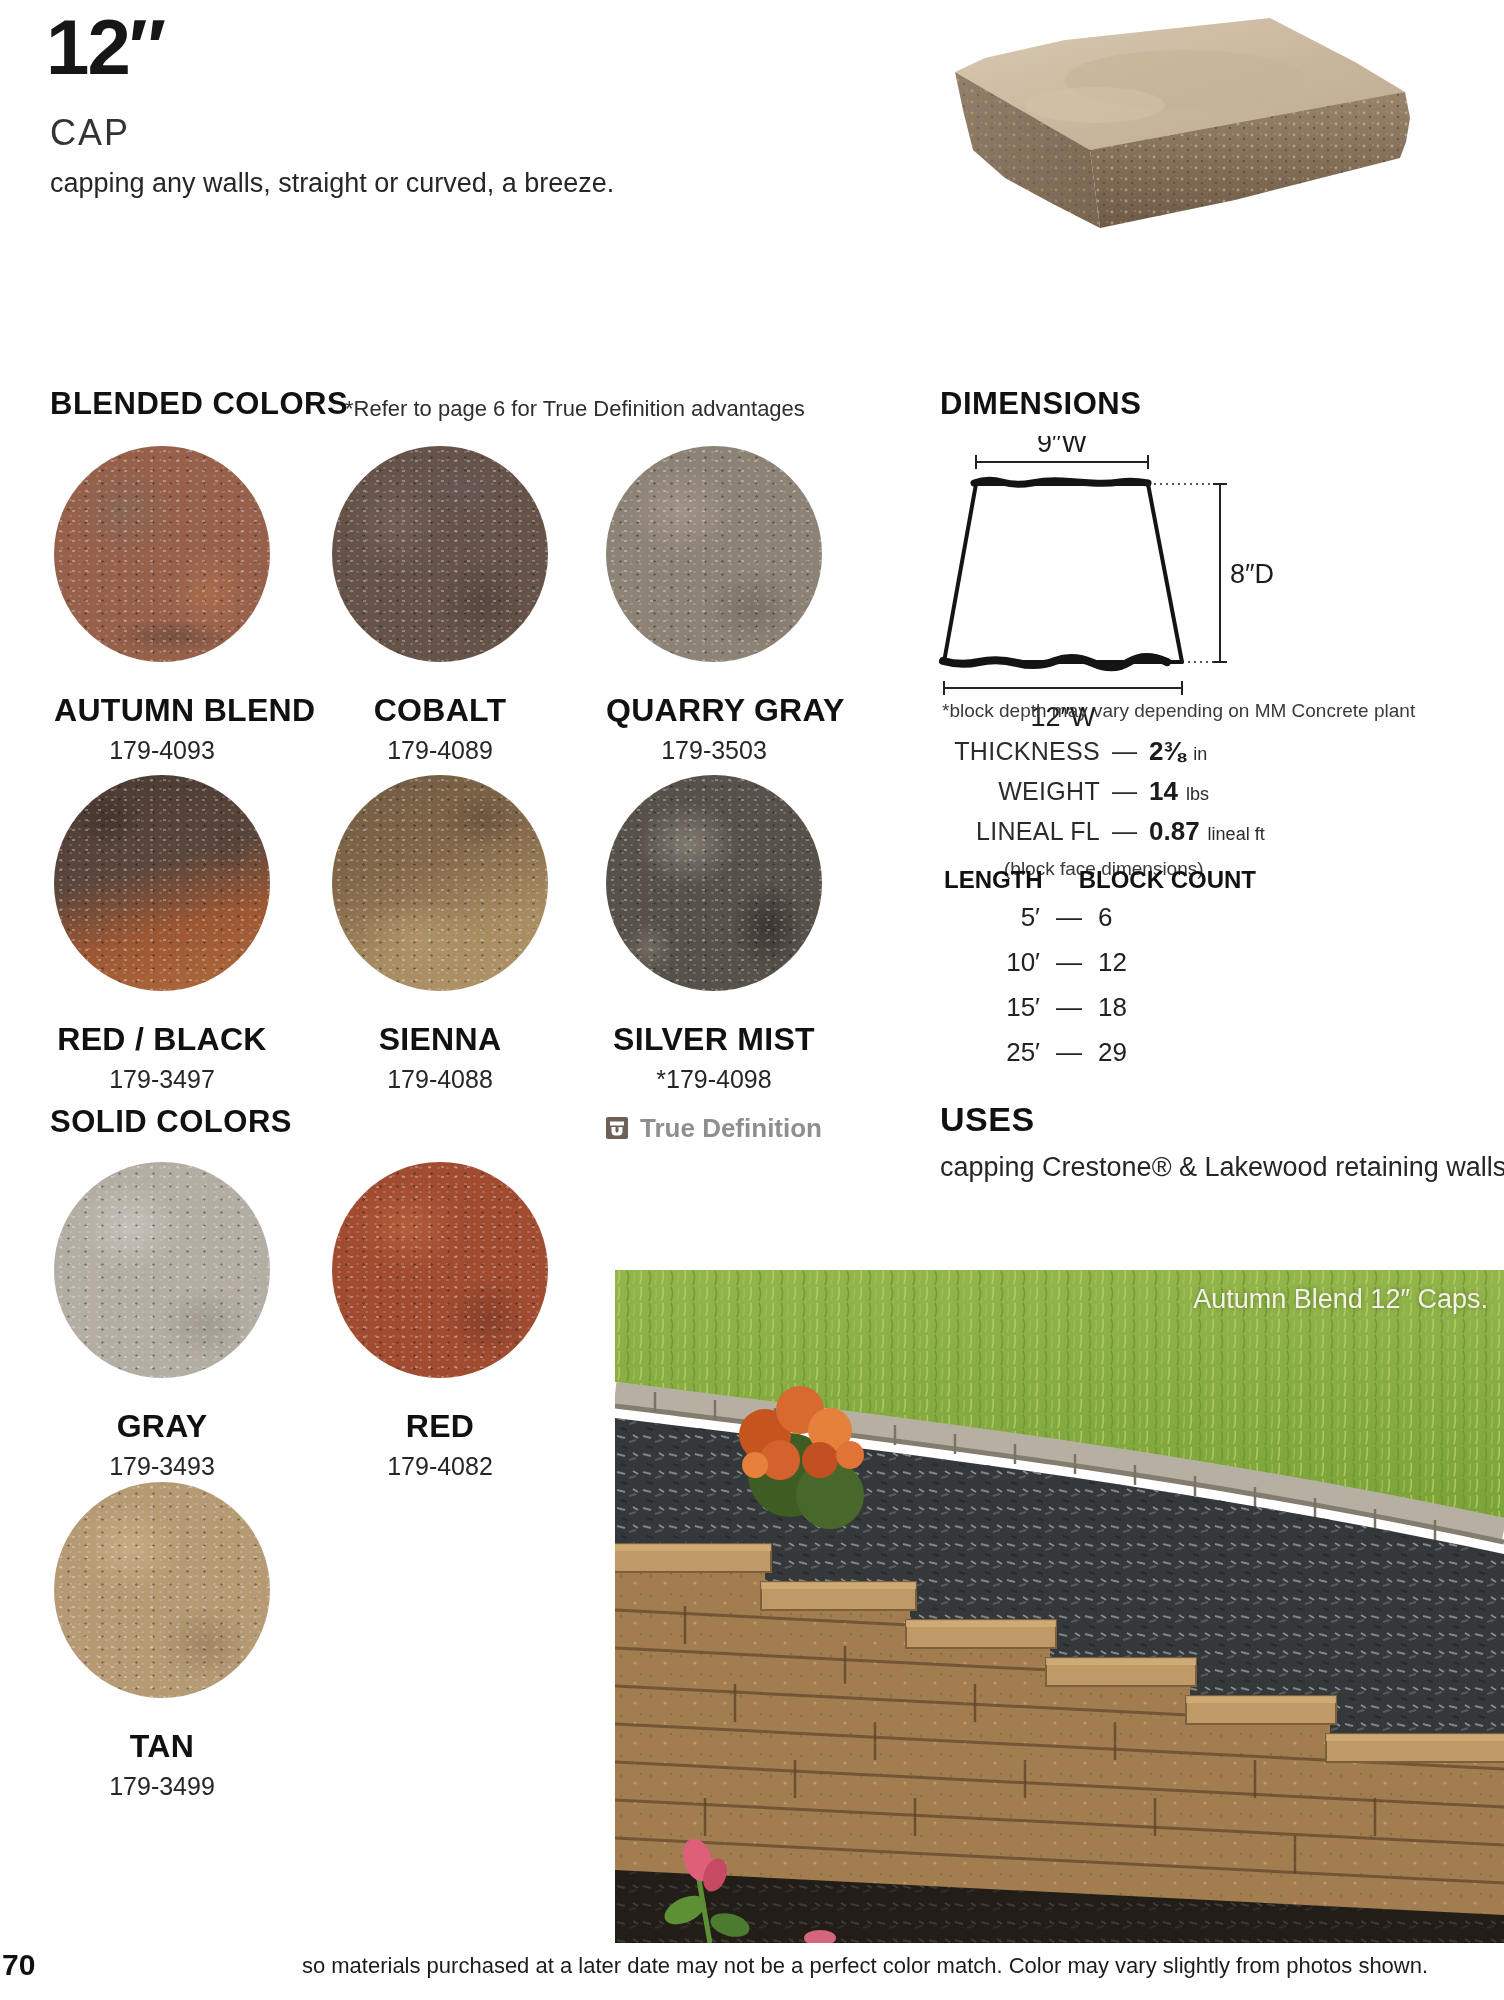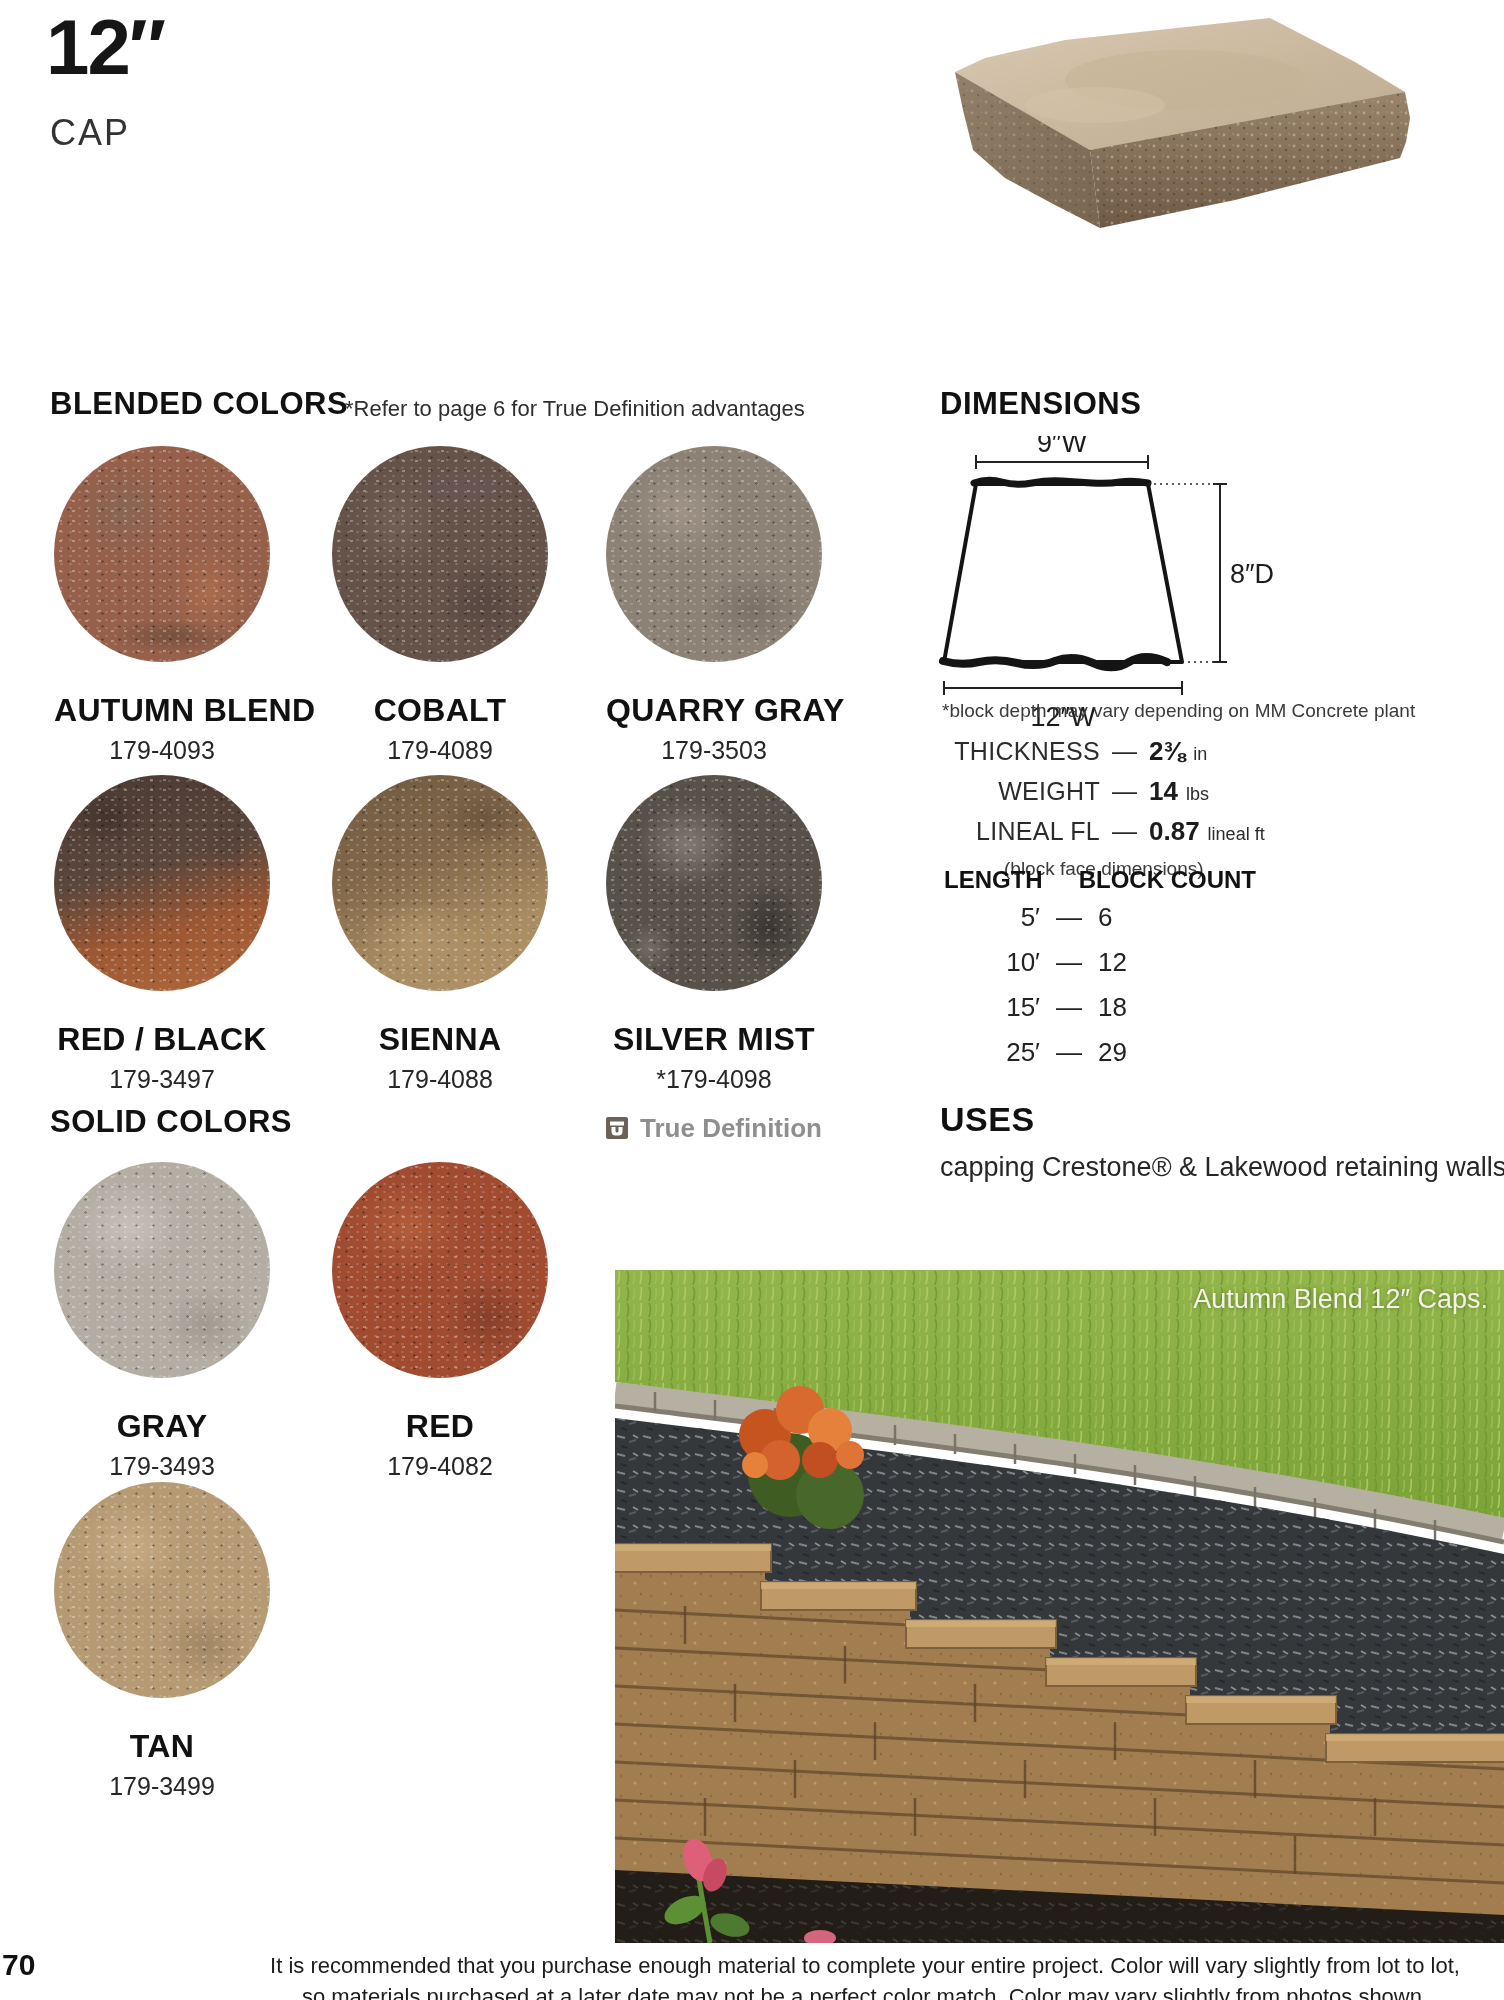--- a/index.html
+++ b/index.html
@@ -93,20 +93,21 @@
   
   .footer{left:226px;top:1950px;width:1278px;text-align:center;font-size:22px;line-height:31px;color:#1c1c1c;}
   .page-num{left:2px;top:1948px;font-size:30px;font-weight:700;color:#111;}
 </style>
 </head>
 <body>
 
 <div class="abs size-label">12″</div>
 <div class="abs type-label">CAP</div>
 <div class="abs desc">
+  <div>capping any walls, straight or curved, a breeze.</div>
 </div>
 
 <svg class="abs" style="left:885px;top:0px;" width="545" height="265" viewBox="0 0 545 265">
   <defs>
     <linearGradient id="gTop" x1="0" y1="0" x2="1" y2="1">
       <stop offset="0" stop-color="#d9cab2"></stop>
         <stop offset=".55" stop-color="#c9b79d"></stop>
         <stop offset="1" stop-color="#bcab92"></stop>
     </linearGradient>
     <linearGradient id="gFront" x1="0" y1="0" x2="0" y2="1">
@@ -396,16 +397,15 @@
     <ellipse cx="70" cy="640" rx="22" ry="12" fill="#5d8f35" transform="rotate(-25 70 640)"></ellipse>
     <ellipse cx="115" cy="655" rx="20" ry="11" fill="#4c7a2e" transform="rotate(15 115 655)"></ellipse>
     <ellipse cx="83" cy="590" rx="14" ry="22" fill="#dd5f78" transform="rotate(-18 83 590)"></ellipse>
     <ellipse cx="100" cy="605" rx="11" ry="17" fill="#c84a62" transform="rotate(20 100 605)"></ellipse>
     <ellipse cx="205" cy="668" rx="16" ry="8" fill="#d4657c"></ellipse>
   </g>
 </svg>
 <div class="abs photo-caption">Autumn Blend 12″ Caps.</div>
 
 <div class="abs footer">
-  <div>It is recommended that you purchase enough material to complete your entire project. Color will vary slightly from lot to lot,</div>
   <div>so materials purchased at a later date may not be a perfect color match. Color may vary slightly from photos shown.</div>
 </div>
 <div class="abs page-num">70</div>
 
 </body></html>

